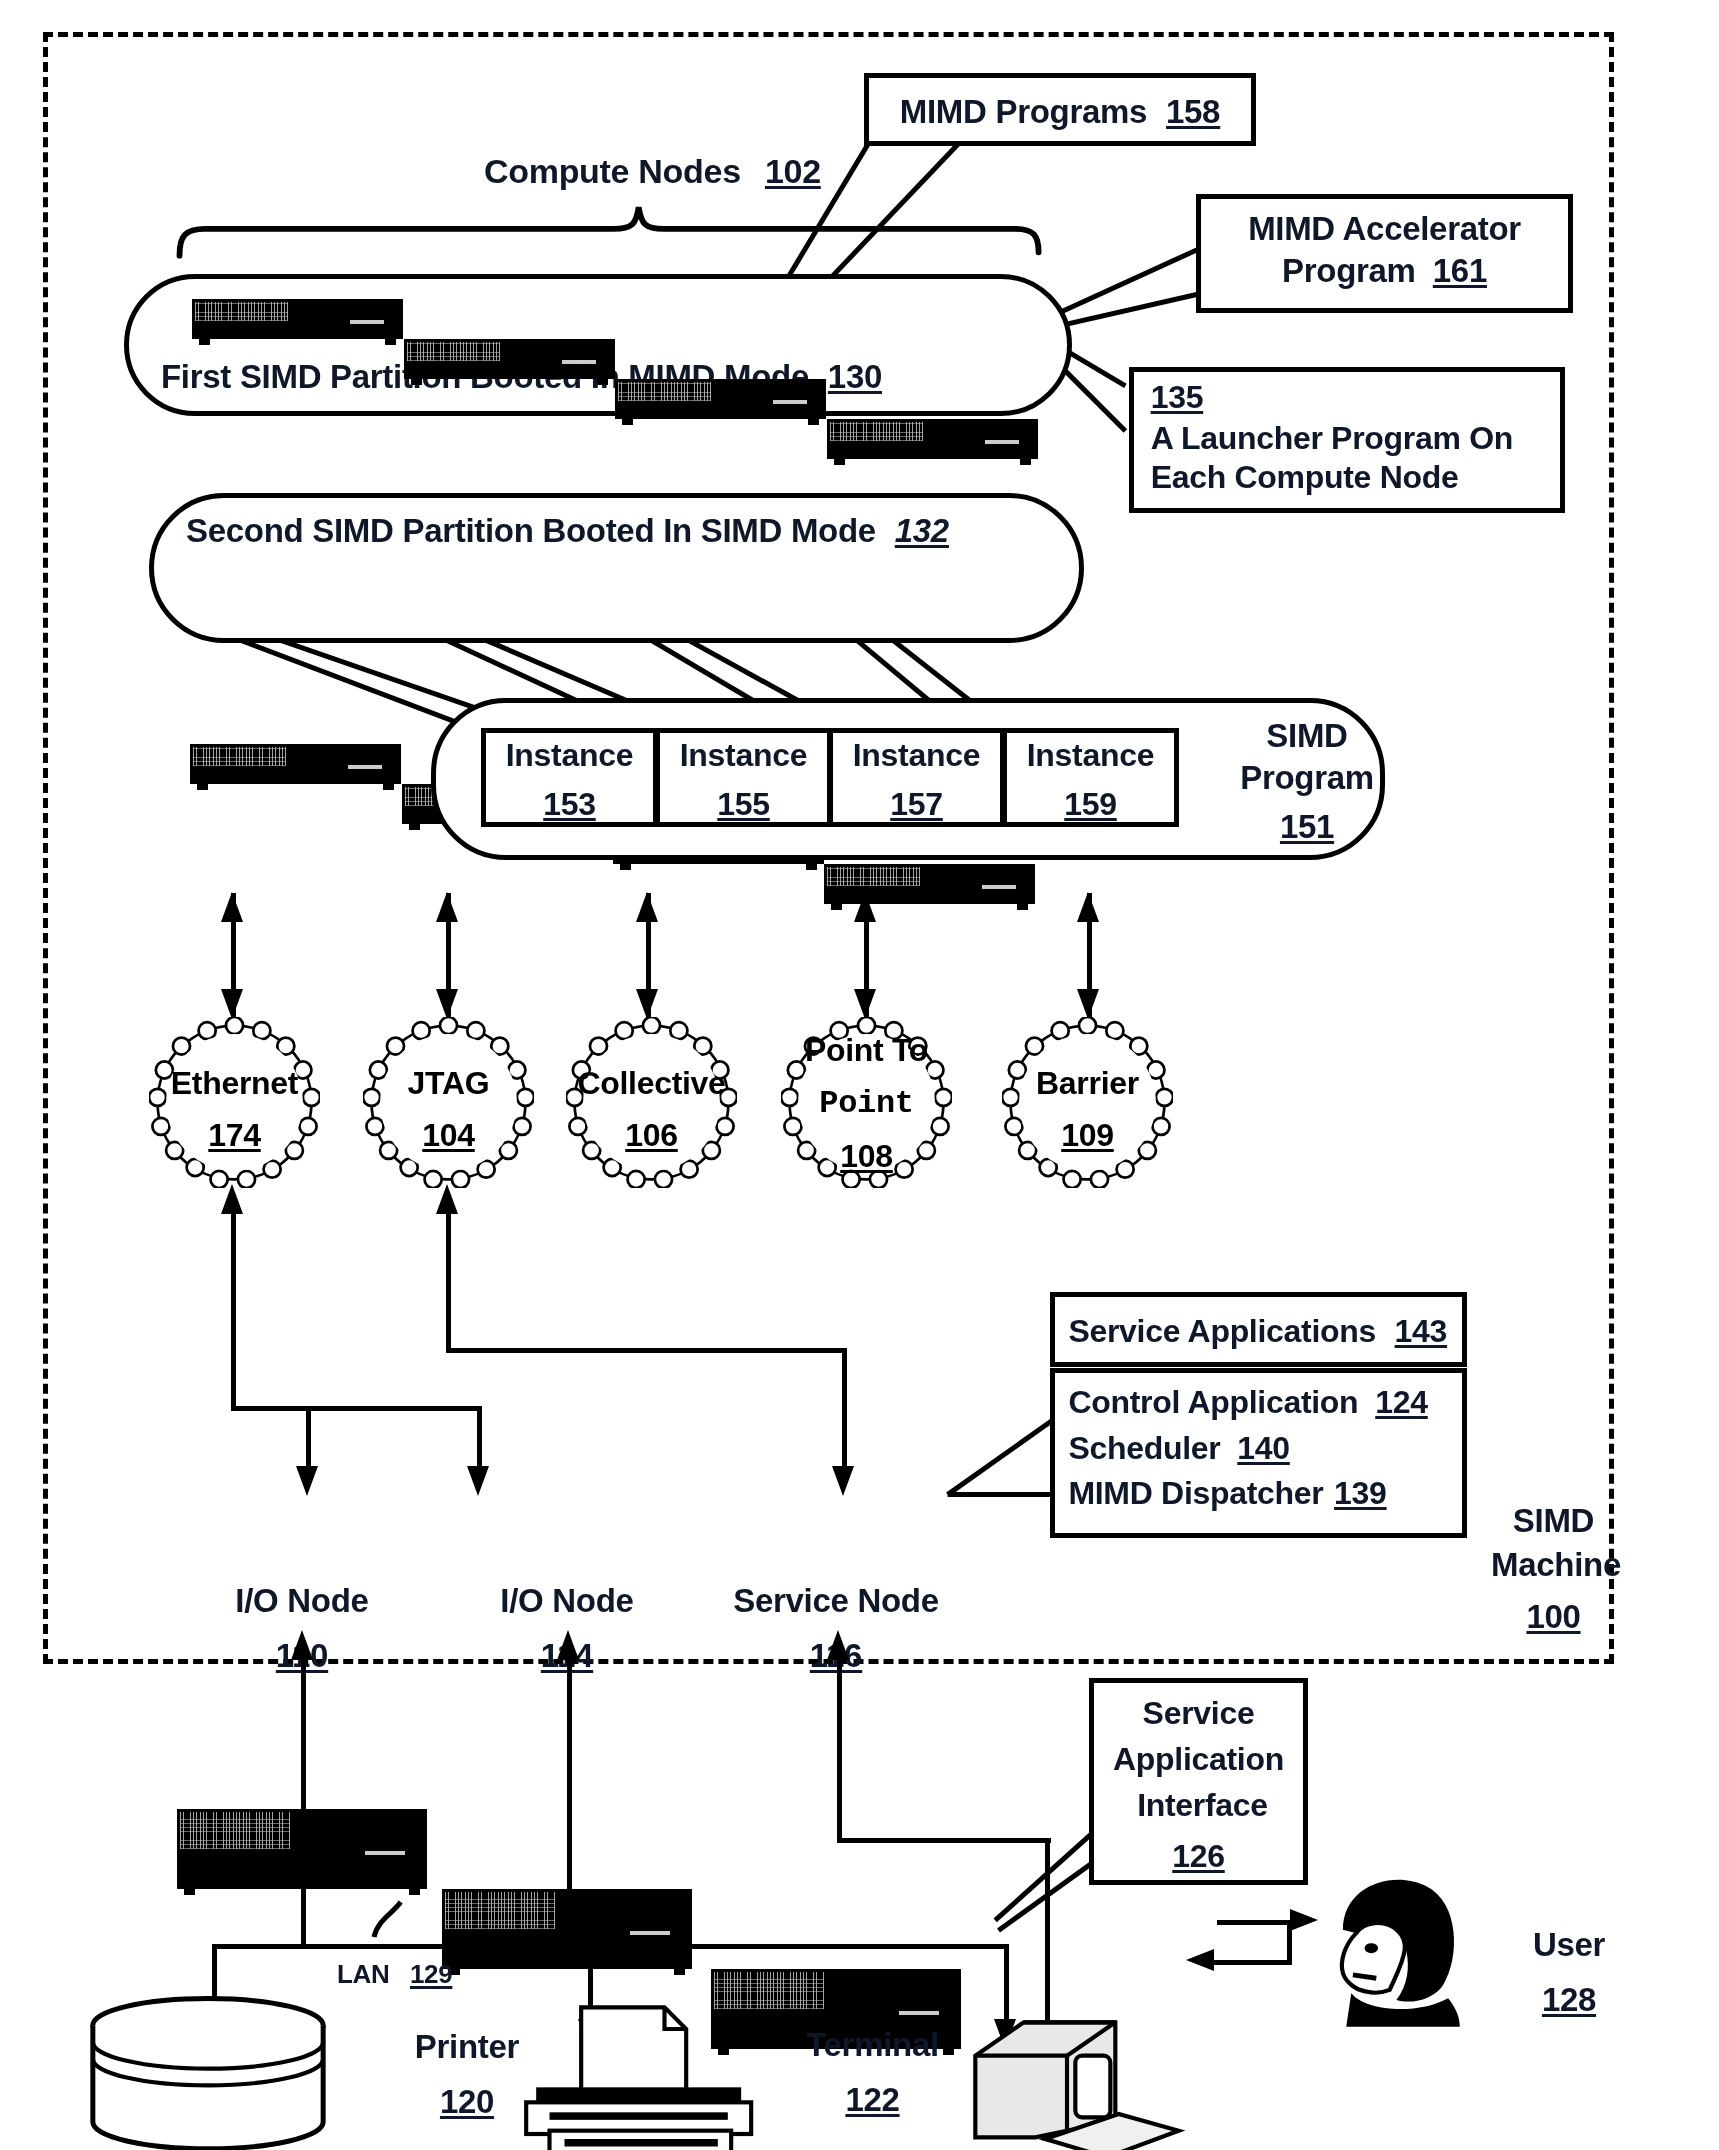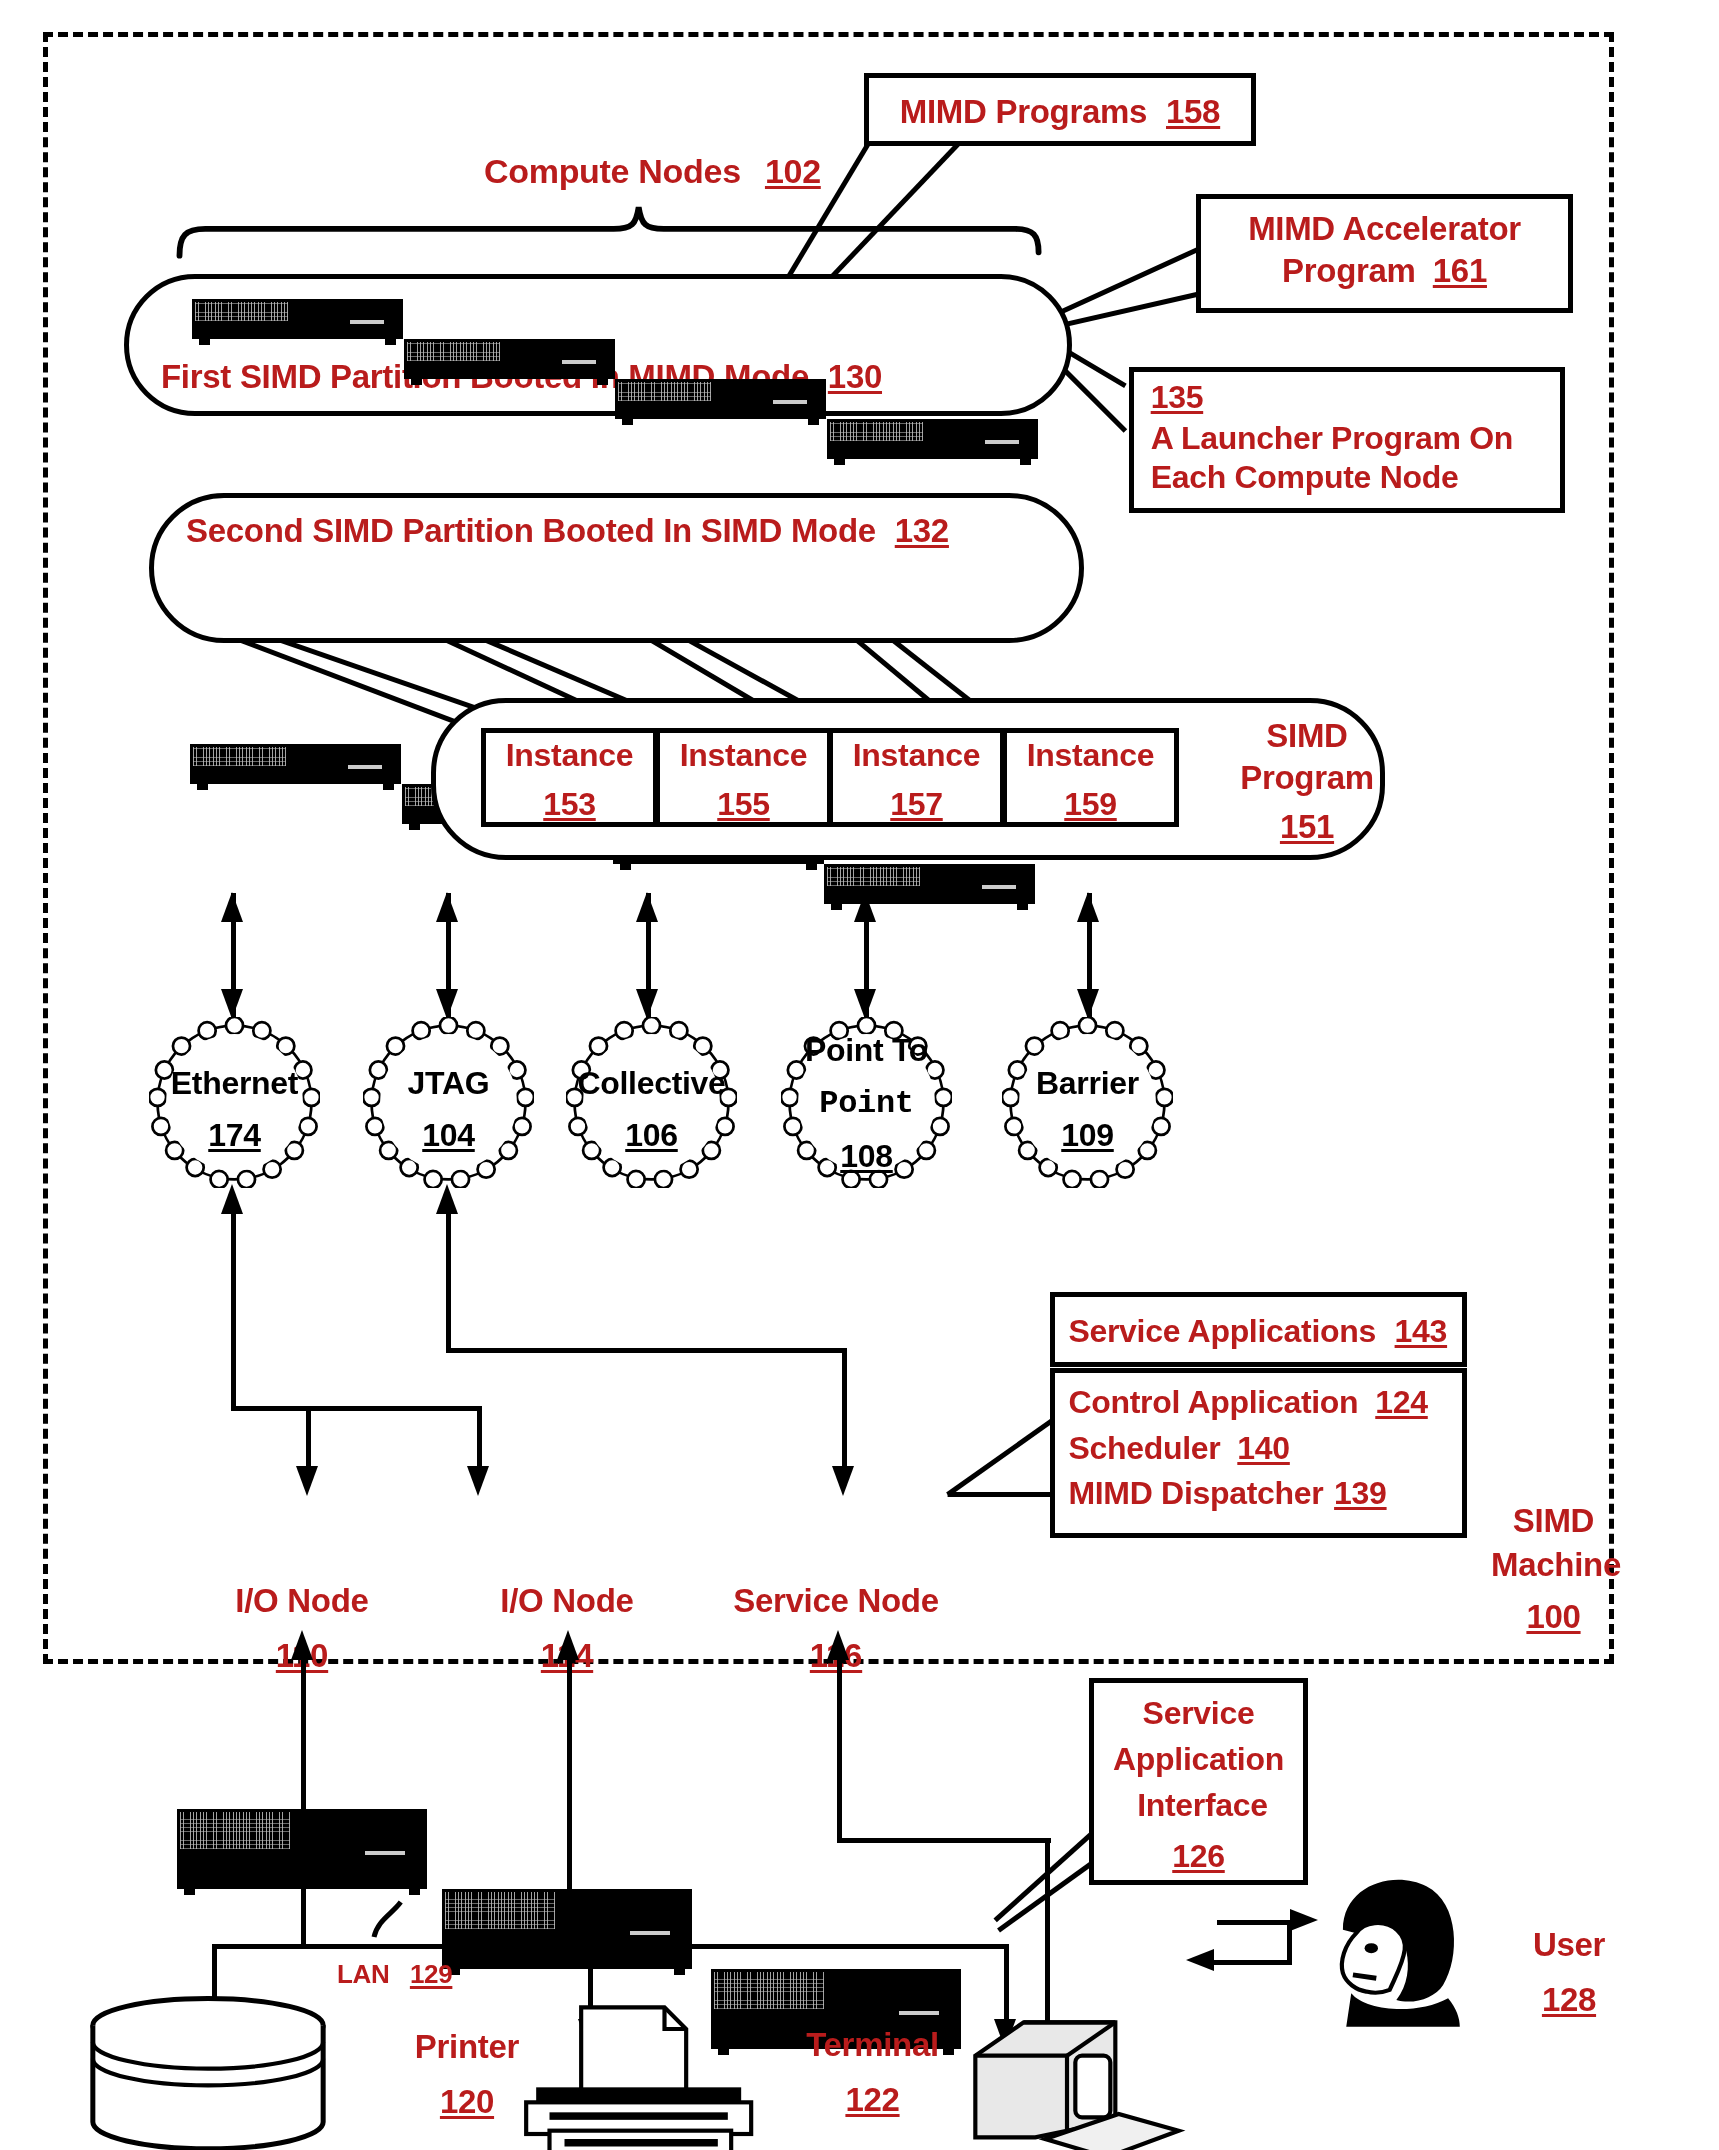--- a/index.html
+++ b/index.html
@@ -24,21 +24,21 @@
     left: 43px;
     top: 32px;
     width: 1571px;
     height: 1632px;
     border: 5.8px dashed #000;
     box-sizing: border-box;
   }
 
   
   .txt {
-    color: #b91c1c;
+    color: #0f172a;
     font-weight: 700;
     letter-spacing: -0.3px;
     white-space: nowrap;
     line-height: 1.12;
   }
   .ref {
     text-decoration: underline;
     text-underline-offset: 2.5px;
     text-decoration-thickness: 3.3px;
   }
@@ -237,21 +237,21 @@
       <i class="foot-r"></i>
     </div>
   <div class="abs server" style="left:827px; top:299px; width:211px; height:40px;">
       <i class="foot-l"></i>
       <i class="foot-r"></i>
     </div>
 
   <div class="abs capsule" style="left:149px; top:493px; width:935px; height:150px;">
     <div class="txt abs" style="left:32px; top:15px; font-size:33px;">
       <span>Second SIMD Partition Booted In SIMD Mode</span>
-      <span class="ref" style="margin-left:10px;">132</span>
+      <span class="ref" style="margin-left:10px;font-style:italic;">132</span>
     </div>
   </div>
   <div class="abs server" style="left:190px; top:584px; width:211px; height:40px;">
       <i class="foot-l"></i>
       <i class="foot-r"></i>
     </div>
   <div class="abs server" style="left:402px; top:584px; width:211px; height:40px;">
       <i class="foot-l"></i>
       <i class="foot-r"></i>
     </div>

